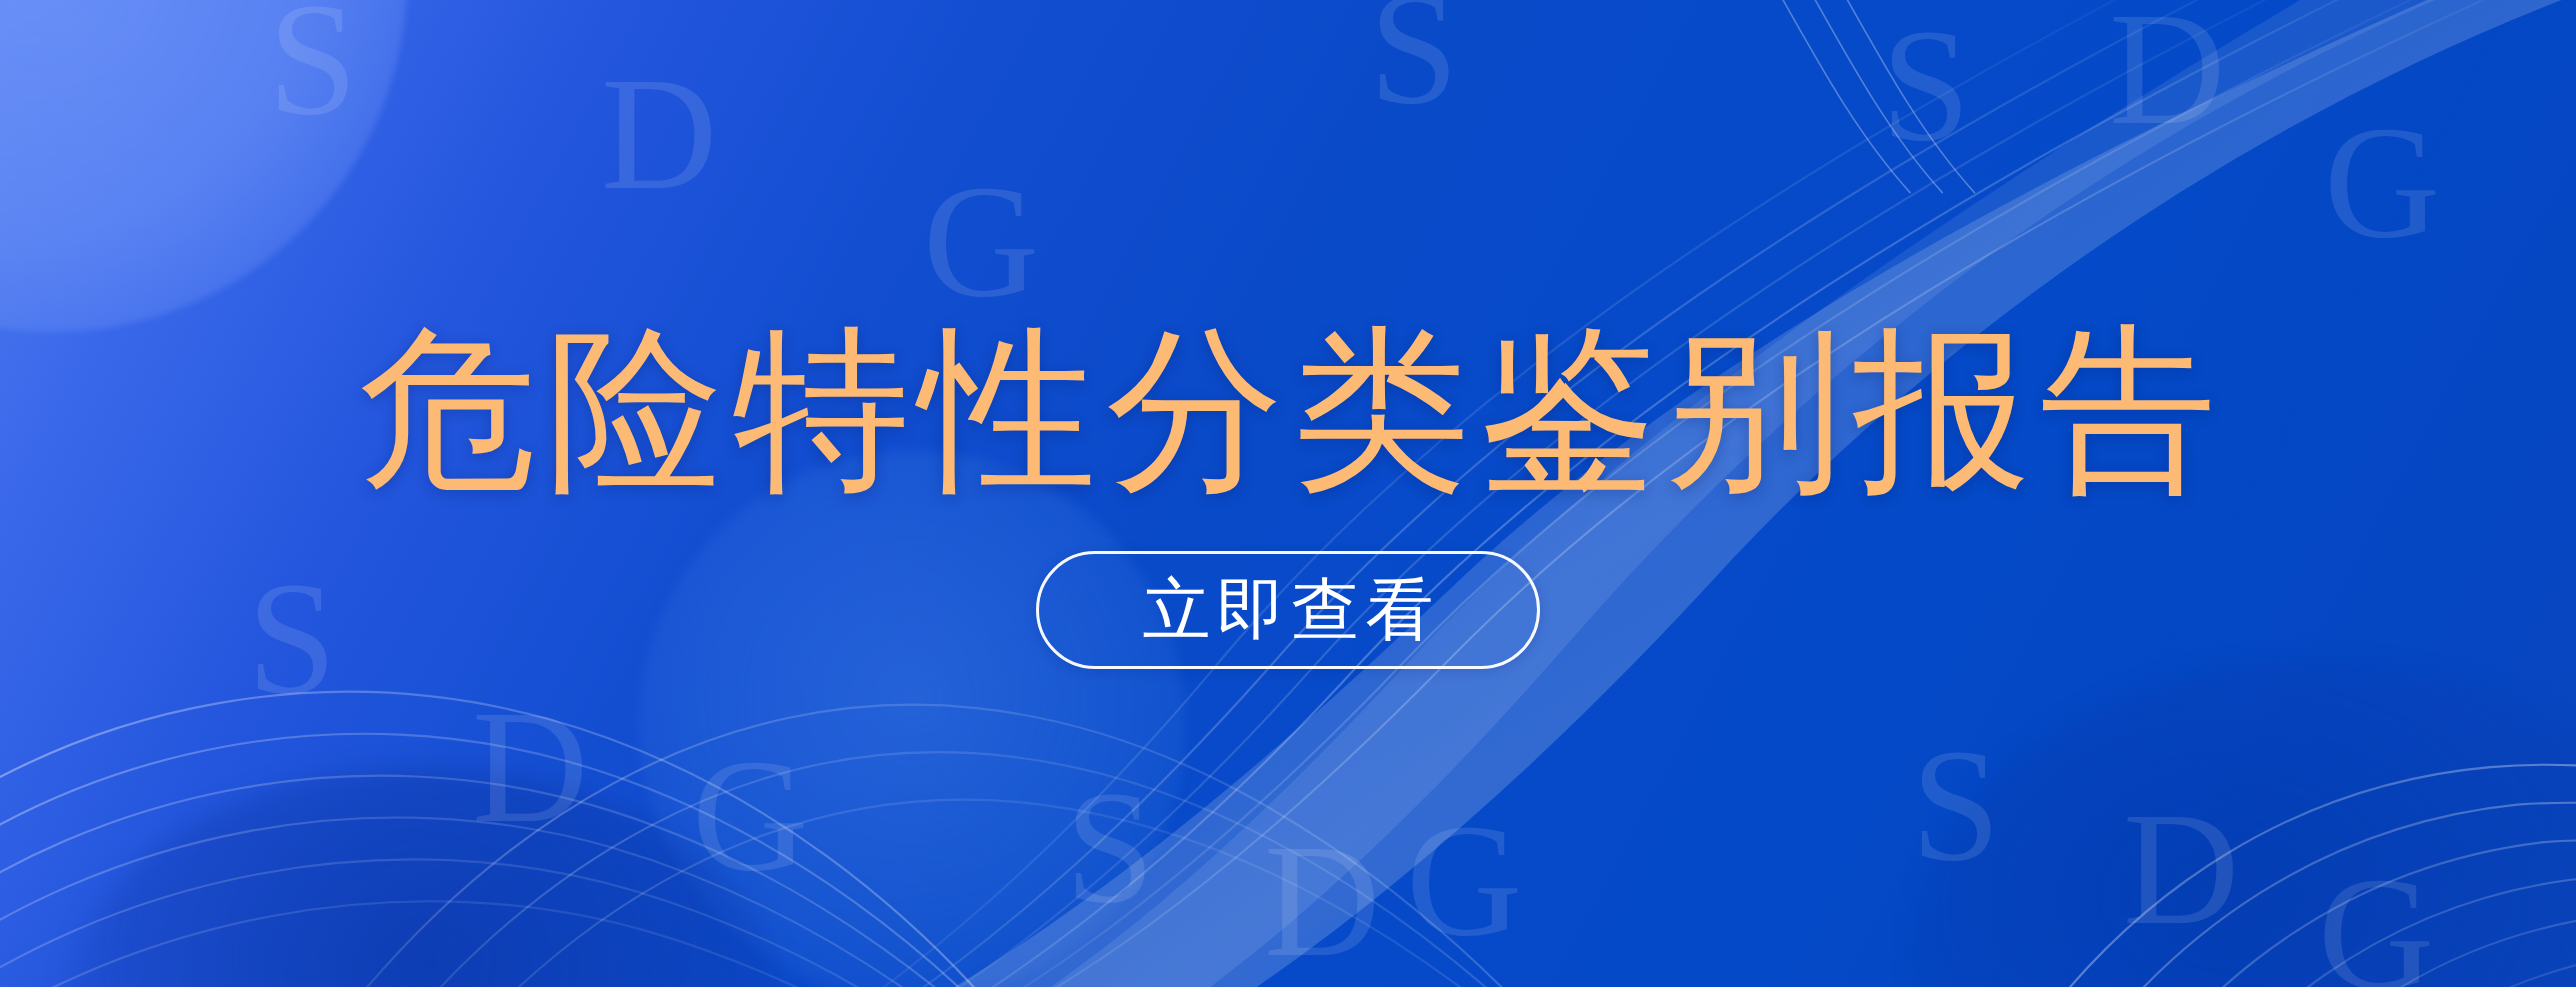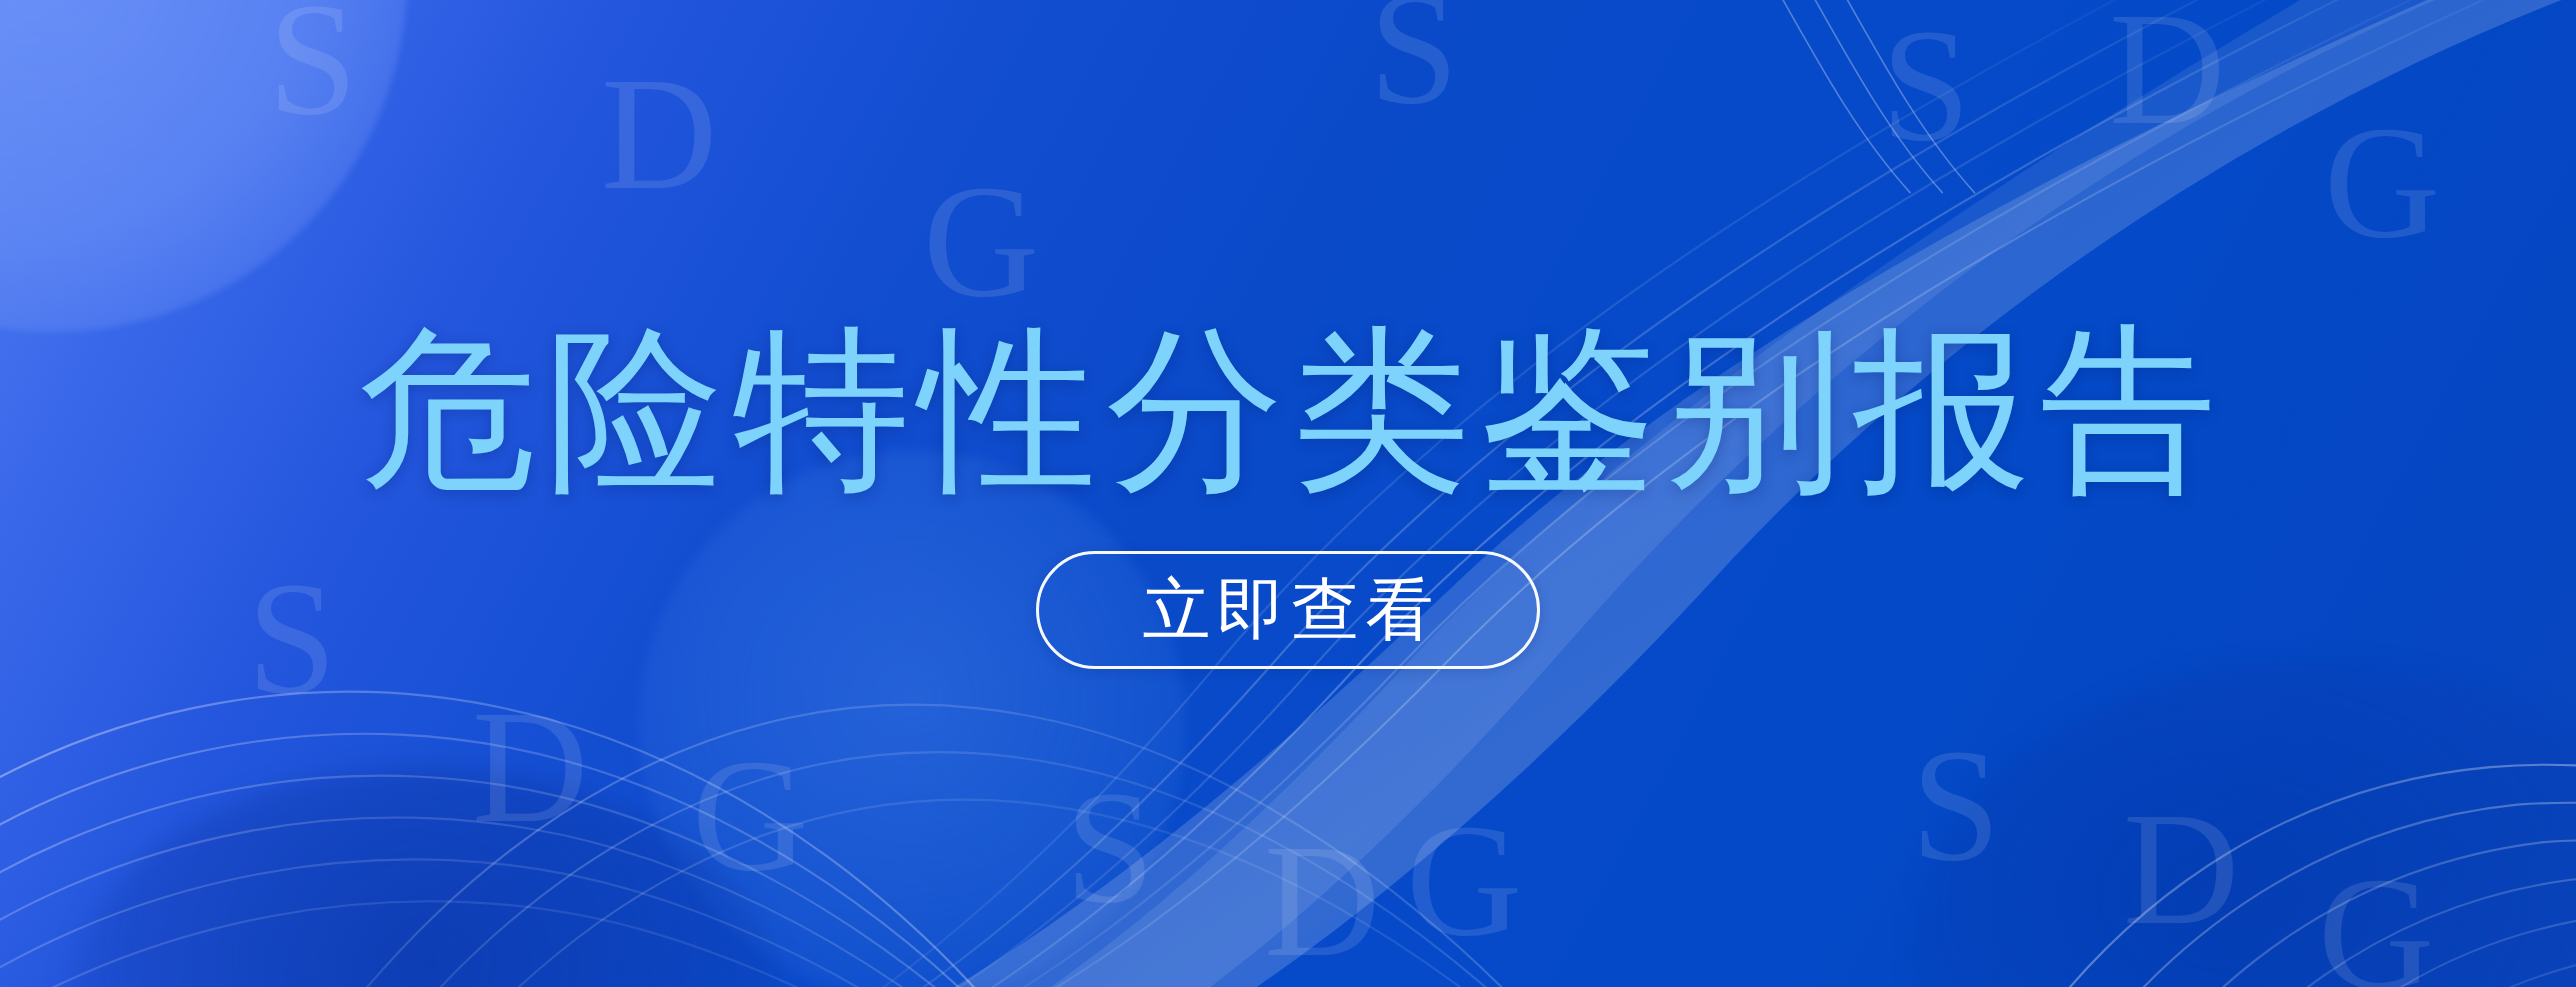--- a/index.html
+++ b/index.html
@@ -89,21 +89,21 @@
   
   .content {
     position: absolute;
     inset: 0;
     display: flex;
     flex-direction: column;
     align-items: center;
     justify-content: center;
   }
   .title {
-    color: #7dd3fc;
+    color: #fdba74;
     font-family: "DejaVu Sans", "Liberation Sans", sans-serif;
     font-size: 177px;
     font-weight: 400;
     line-height: 1.04;
     letter-spacing: 9.7px;
     text-indent: 9.7px;
     white-space: nowrap;
     text-shadow: 0 3.2px 14px rgba(2,30,110,0.30);
     margin: 0 0 49px 0;
     padding: 0;

